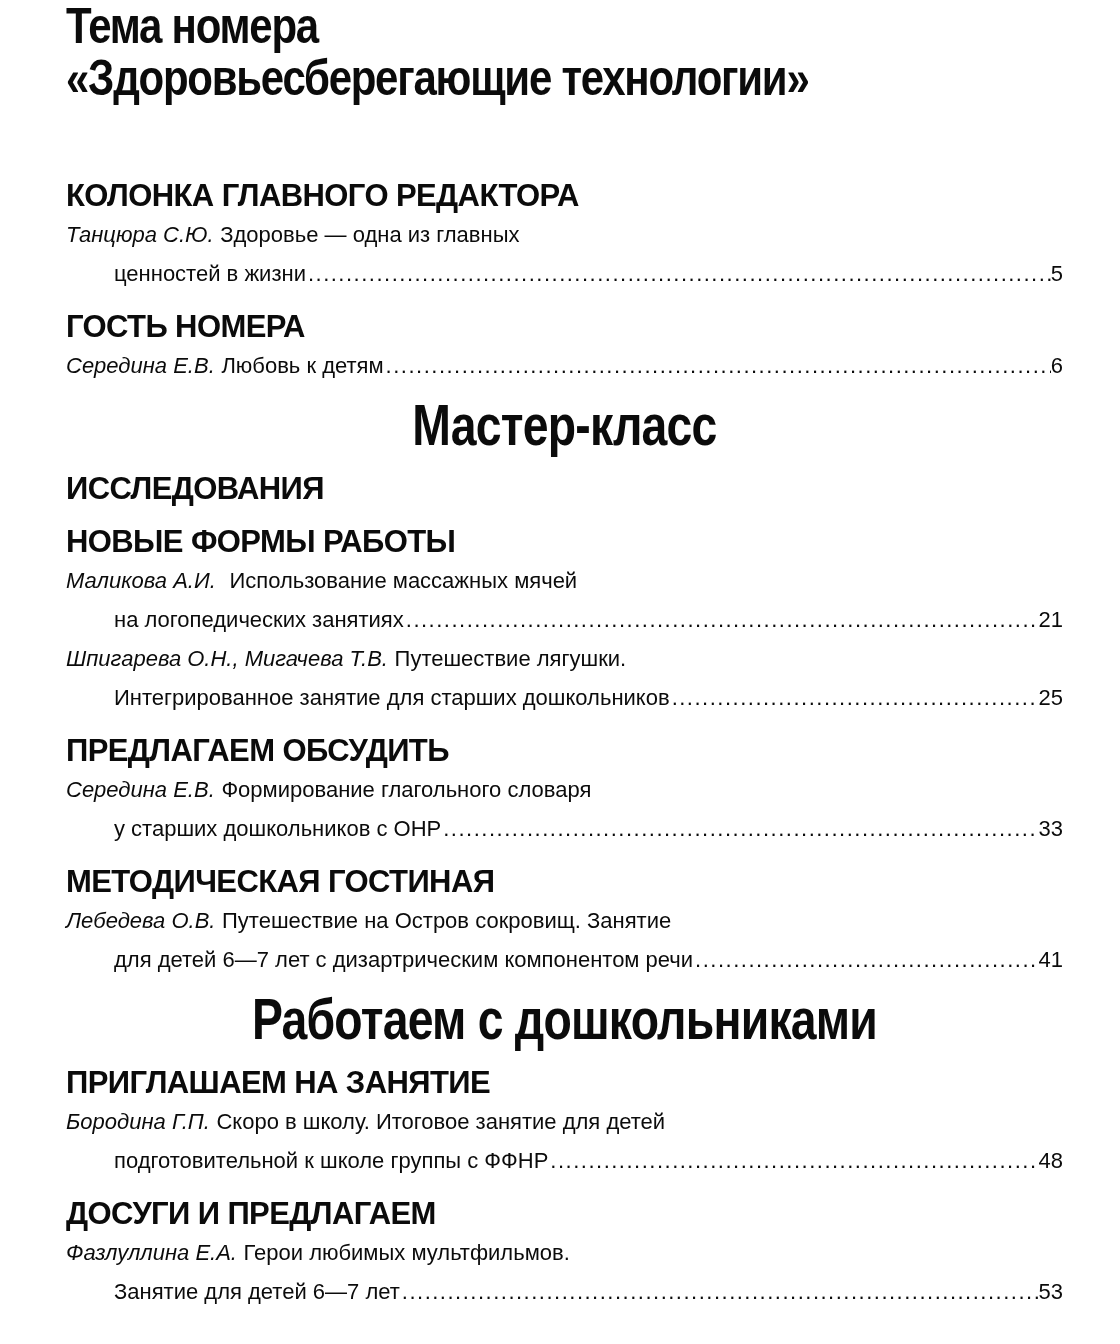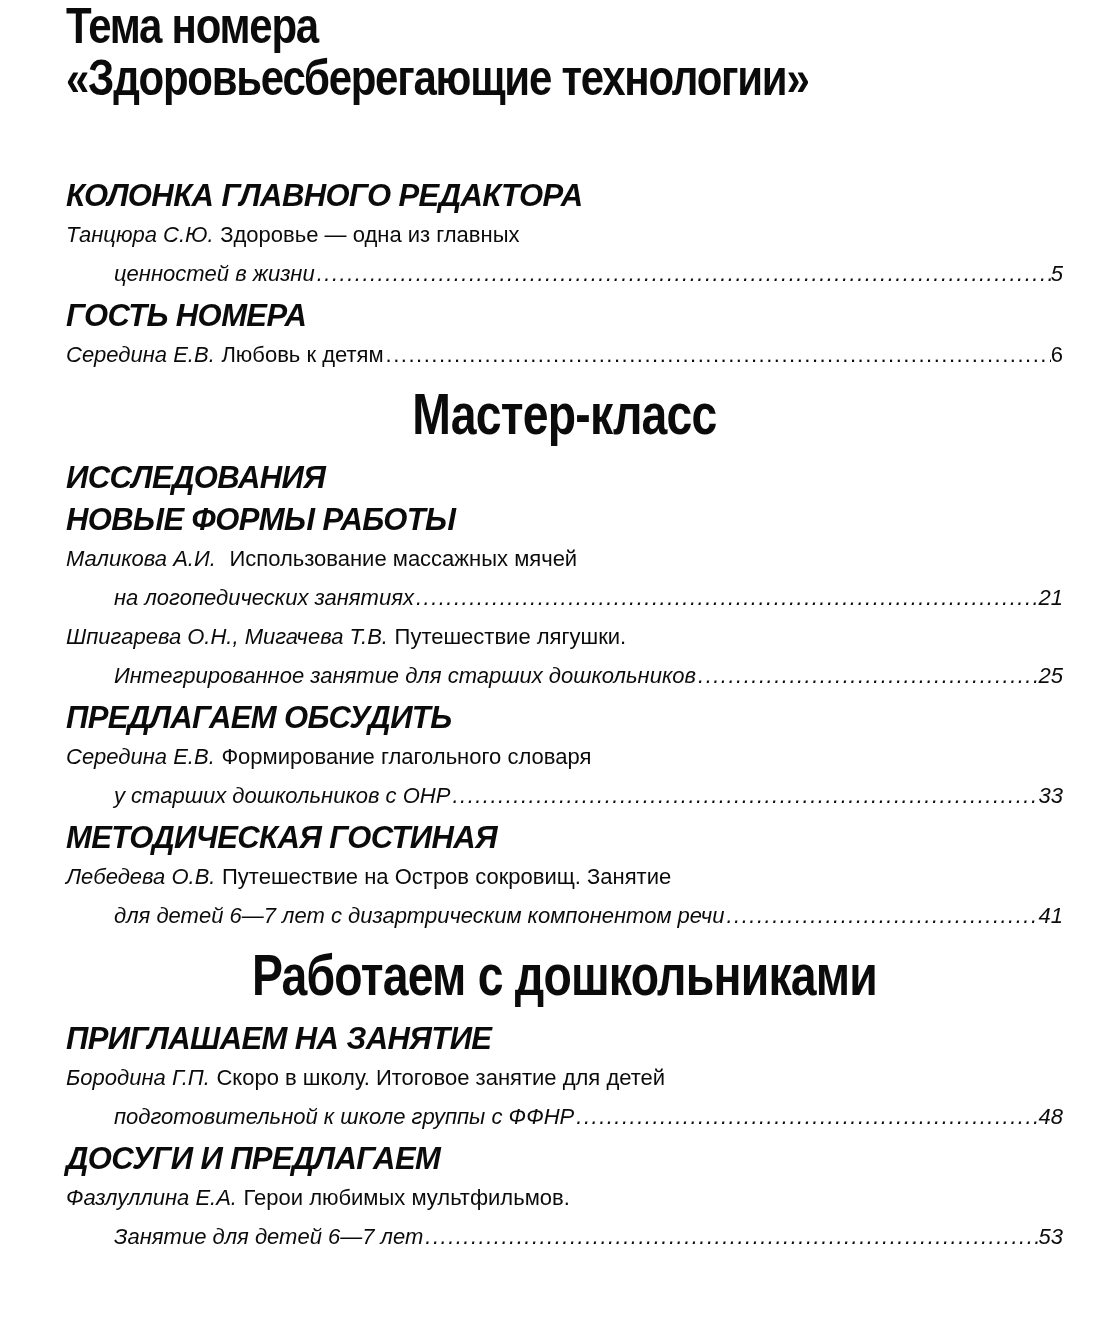--- a/index.html
+++ b/index.html
@@ -39,35 +39,33 @@
     transform: scaleX(0.80);
     transform-origin: center top;
     margin: 10px 0 14px 0;
   }
   
   .rubric {
     font-weight: 700;
     font-size: 31px;
     line-height: 39px;
     letter-spacing: -0.6px;
-    margin-top: 3px;
-    font-style: italic;
+    margin-top: 14px;
   }
   
   .toc-line {
     font-size: 22px;
     line-height: 39px;
   }
   .flexline {
     display: flex;
     align-items: baseline;
   }
   .indent {
     padding-left: 48px;
-    font-style: italic;
   }
   .authors {
     font-style: italic;
     white-space: nowrap;
     margin-right: 0.30em;
   }
   .authors.wide {
     margin-right: 0.62em;
   }
   .etitle {

